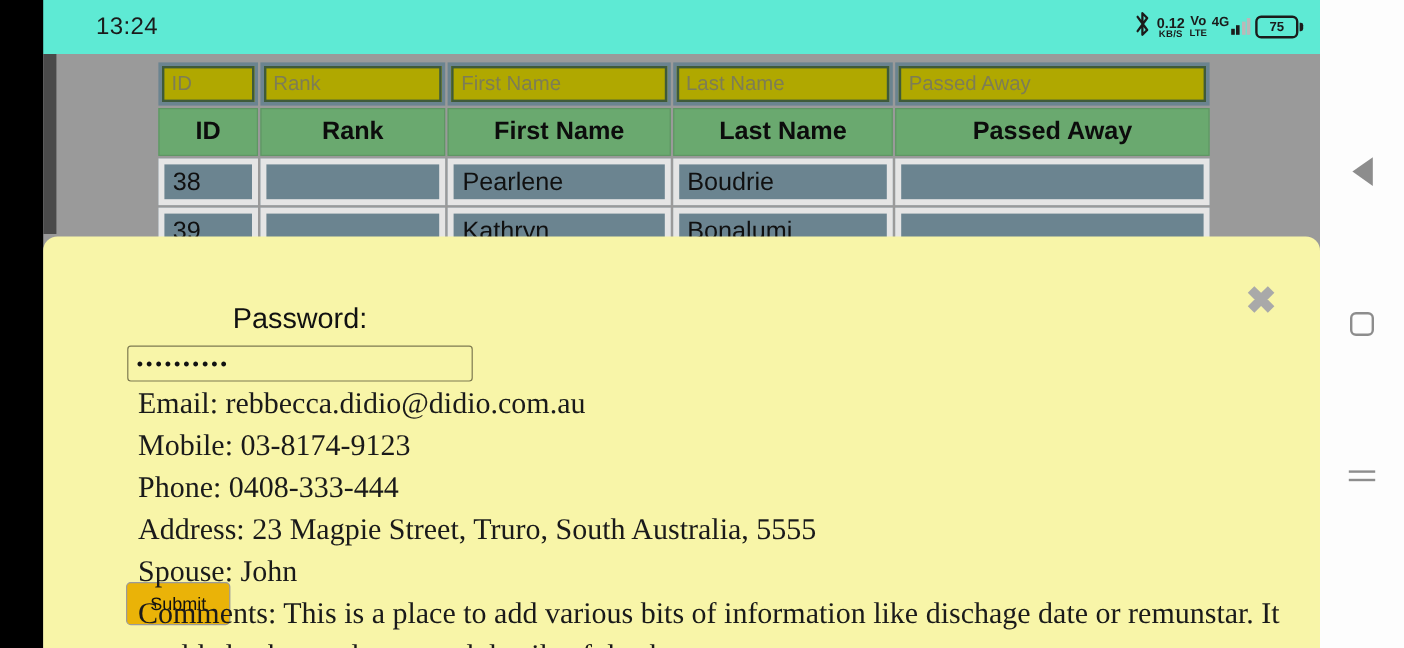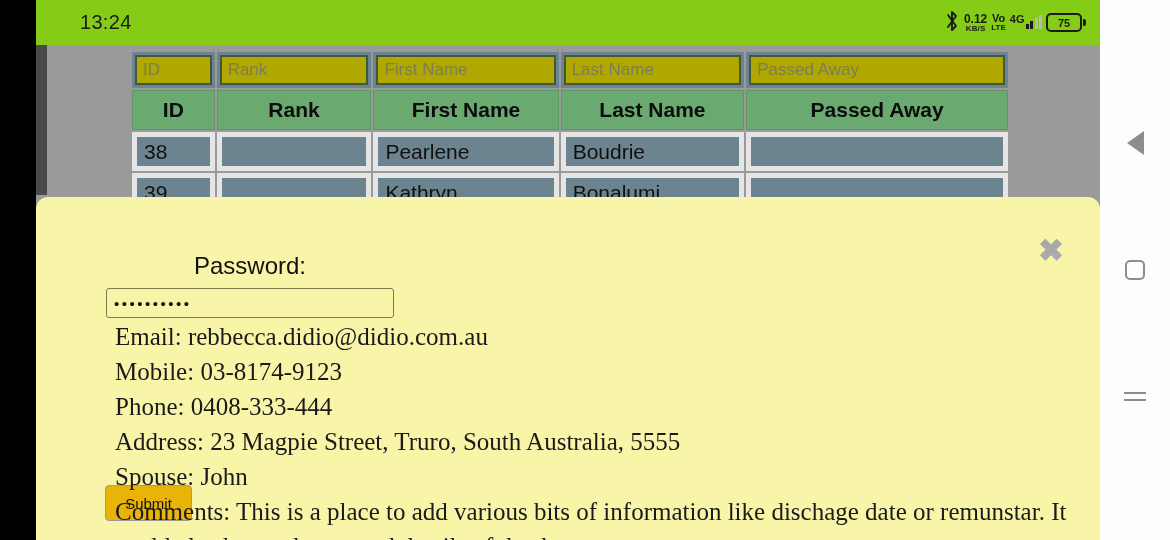--- a/index.html
+++ b/index.html
@@ -13,21 +13,21 @@
 
   
   .bezel-left {
     position: absolute; left: 0; top: 0; width: 36px; height: 540px;
     background: #000;
   }
 
   
   .statusbar {
     position: absolute; left: 36px; top: 0; width: 1064px; height: 45px;
-    background: #84cc16;
+    background: #5eead4;
     display: flex; align-items: center;
     padding: 0 14px 0 44px;
     color: #1b1b1b;
   }
   .clock { font-size: 20px; letter-spacing: .3px; }
   .status-right {
     margin-left: auto; display: flex; align-items: center; gap: 4px;
   }
   .ic { display: block; }
   .netspeed {

